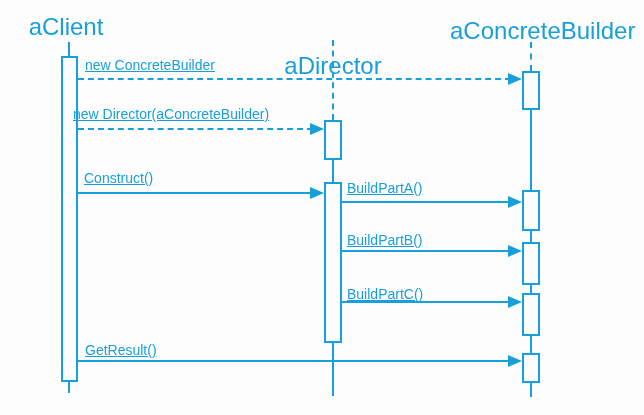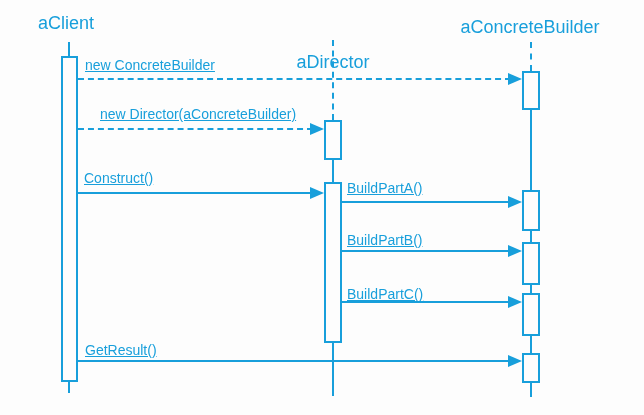--- a/index.html
+++ b/index.html
@@ -4,21 +4,21 @@
 <style>
   :root { --accent:#189FDB; --bg:#FDFDFD; }
   html,body { margin:0; padding:0; background:#fff; }
   .canvas {
     position:relative; width:644px; height:415px;
     background:var(--bg); overflow:hidden;
     font-family:"Liberation Sans", sans-serif;
   }
   .obj-label {
     position:absolute; color:var(--accent);
-    font-size:18px; text-align:center; white-space:nowrap;
+    font-size:24px; text-align:center; white-space:nowrap;
   }
   .msg-label {
     position:absolute; color:var(--accent);
     font-size:14px; white-space:nowrap;text-decoration:underline;
   }
   .vline { position:absolute; width:0; border-left:2px solid var(--accent); }
   .vline.dashed { border-left-style:dashed; }
   .activation {
     position:absolute; box-sizing:border-box;
     border:2px solid var(--accent); background:var(--bg);
@@ -91,20 +91,20 @@
   <div class="arrow" style="left:342px; top:302px; width:180px;">
     <div class="arrow-line"></div>
     <div class="arrow-head"></div>
   </div>
   <div class="arrow" style="left:78px;  top:361px; width:444px;">
     <div class="arrow-line"></div>
     <div class="arrow-head"></div>
   </div>
 
   <div class="msg-label" style="left:85px;  top:57px;">new ConcreteBuilder</div>
-  <div class="msg-label" style="left:100px;  top:106px;">new Director(aConcreteBuilder)</div>
+  <div class="msg-label" style="left:73px;  top:106px;">new Director(aConcreteBuilder)</div>
   <div class="msg-label" style="left:347px; top:180px;">BuildPartA()</div>
   <div class="msg-label" style="left:84px;  top:170px;">Construct()</div>
   <div class="msg-label" style="left:347px; top:232px;">BuildPartB()</div>
   <div class="msg-label" style="left:347px; top:286px;">BuildPartC()</div>
   <div class="msg-label" style="left:85px;  top:342px;">GetResult()</div>
 
 </div>
 
 </body></html>

